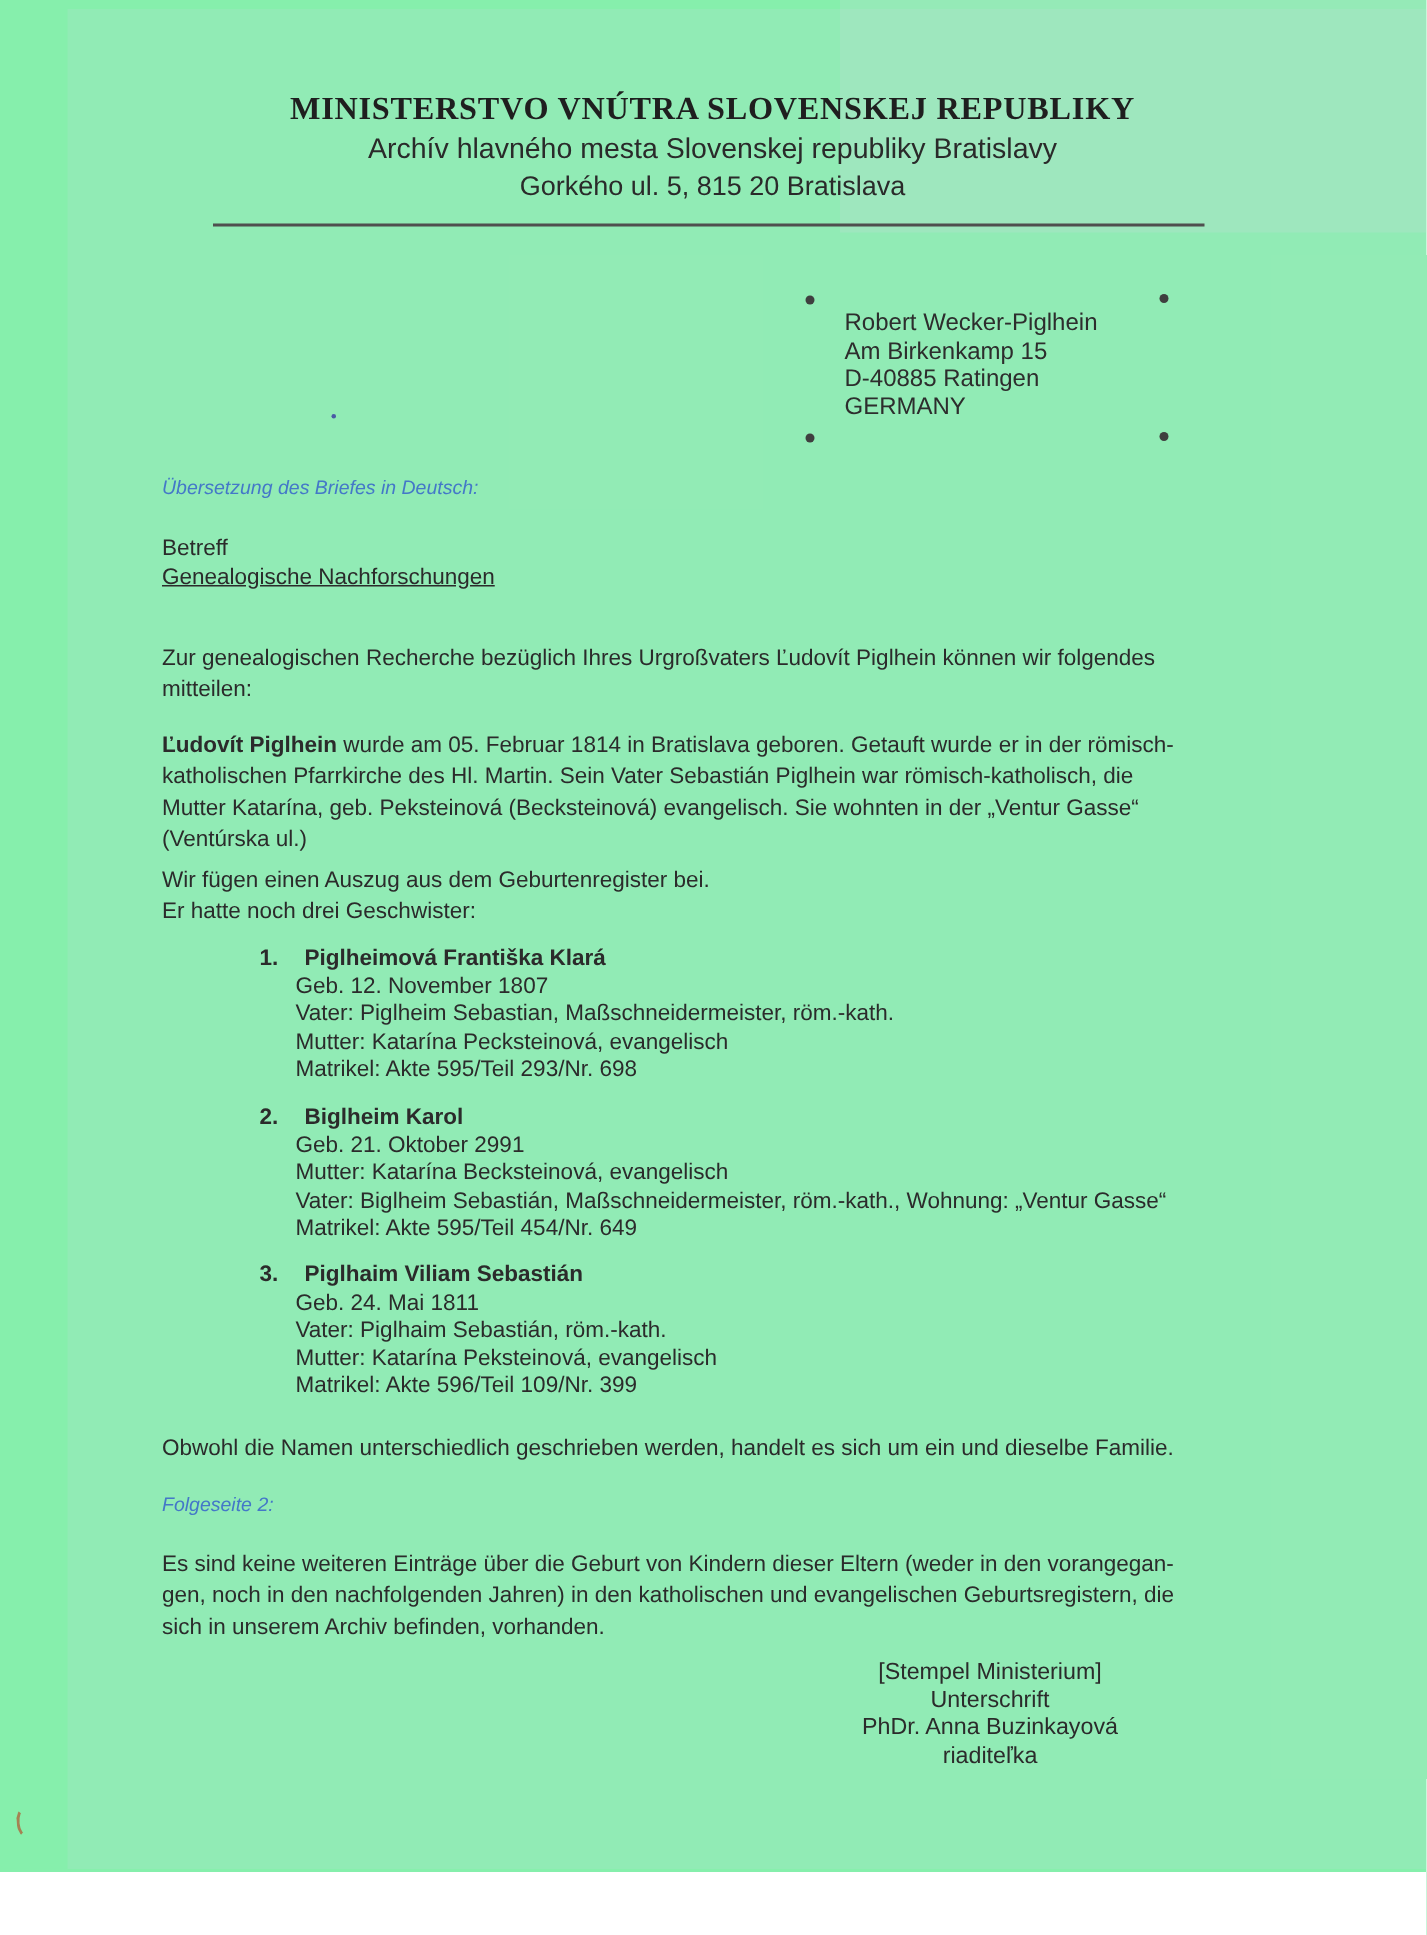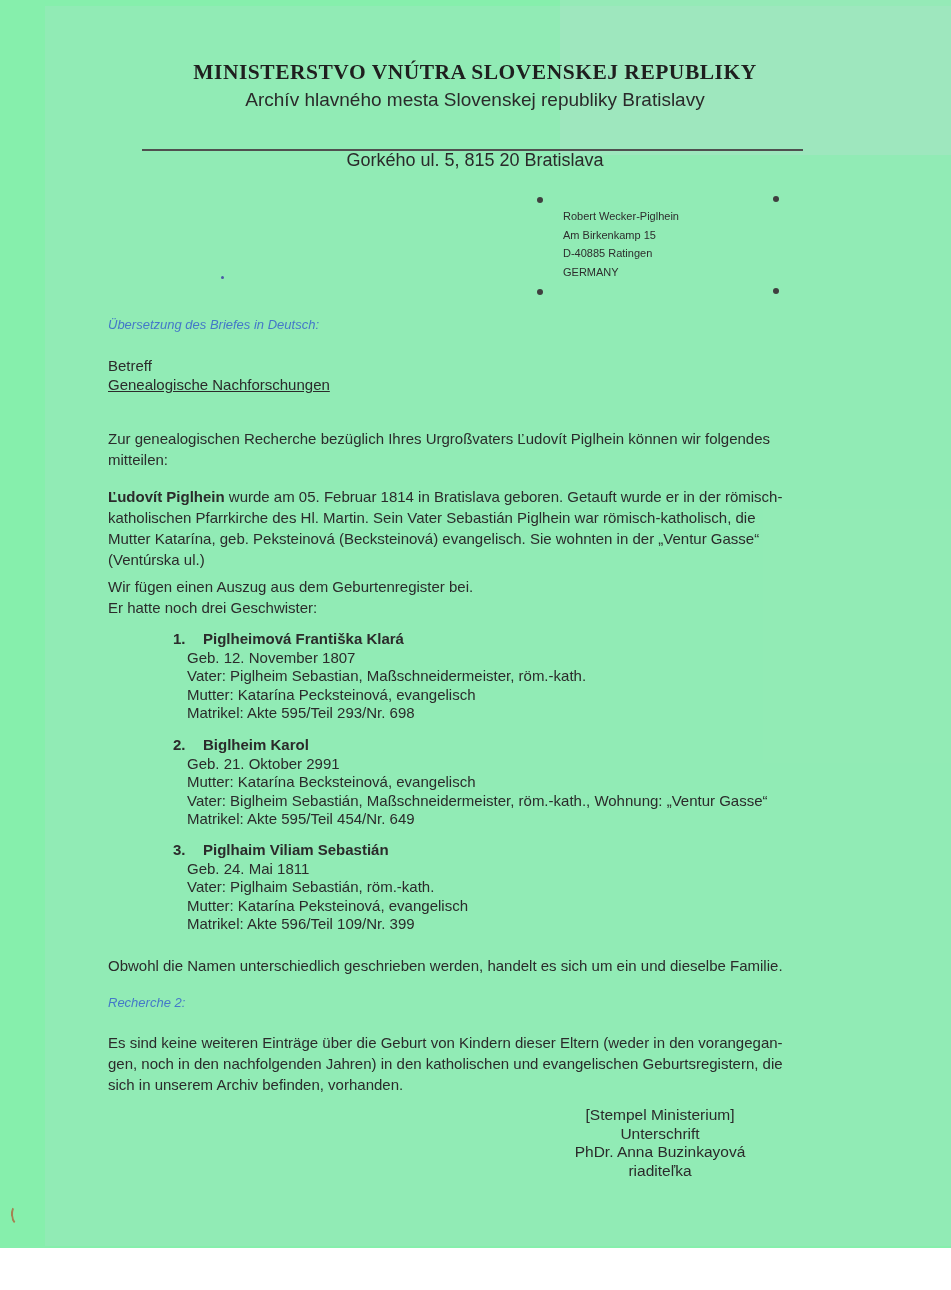--- a/index.html
+++ b/index.html
@@ -10,24 +10,24 @@
     text-decoration:underline;
   }
   .tint{position:absolute;pointer-events:none;}
   .tint-main{left:45px;top:6px;width:906px;height:1240px;background:rgba(208,215,230,0.16);}
   .tint-tr{left:560px;top:0;width:391px;height:155px;background:rgba(208,215,230,0.20);}
 
   .abs{position:absolute;}
   .center-line{left:45px;width:860px;text-align:center;}
   .hdr1{top:60px;font-family:"Liberation Serif", serif;font-weight:bold;font-size:21.5px;letter-spacing:0.5px;color:#1f1f1f;}
   .hdr2{top:89px;font-size:19px;color:#2a2a2a;}
-  .hdr3{top:114px;font-size:18px;color:#2a2a2a;margin-top:36px;}
+  .hdr3{top:114px;font-size:18px;color:#2a2a2a;}
   .rule{left:142px;top:149px;width:661px;height:2px;background:#4f4f4f;}
 
-  .recipient{left:563px;top:207px;font-size:11px;line-height:18.5px;color:#2d2d2d;}
+  .recipient{left:563px;top:207px;font-size:16px;line-height:18.5px;color:#2d2d2d;}
   .dot{width:6px;height:6px;border-radius:50%;background:#3f3f3f;}
   .dot-tl{left:537px;top:197px;}
   .dot-tr{left:773px;top:196px;}
   .dot-bl{left:537px;top:289px;}
   .dot-br{left:773px;top:288px;}
 
   .blue-note{left:108px;font-style:italic;font-size:13px;color:#4478c8;}
   .note1{top:317px;}
   .note2{top:995px;}
 
@@ -37,21 +37,21 @@
   .para{left:108px;font-size:15px;line-height:21px;white-space:pre-line;color:#2b2b2b;}
   .p-intro{top:428px;width:740px;}
   .p-birth{top:486px;width:750px;}
   .p-attach{top:576px;width:740px;}
   .p-family{top:955px;width:780px;}
   .p-nofurther{top:1032px;width:745px;}
 
   .sib{position:absolute;left:173px;font-size:15px;line-height:18.5px;}
   .sib-num{display:inline-block;width:30px;font-weight:bold;}
   .sib-name{font-weight:bold;}
-  .sib-lines{margin-left:14px;}
+  .sib-lines{margin-left:24px;}
 
   .signature{left:470px;top:1106px;width:380px;text-align:center;font-size:15.5px;line-height:18.5px;}
 
   .artifact-dot{left:221px;top:276px;width:3px;height:3px;border-radius:50%;background:#4a5aa5;}
   .artifact-paren{
     left:11px;top:1205px;width:8px;height:16px;
     border:2px solid transparent;border-left-color:#a58253;border-radius:50%;
     transform:rotate(-6deg);
   }
   .artifact-bottomline{left:112px;top:1283px;width:752px;height:1px;background:rgba(150,140,115,0.45);}
@@ -124,21 +124,21 @@
     <div class="sib-lines">
       <div>Geb. 24. Mai 1811</div>
       <div>Vater: Piglhaim Sebastián, röm.-kath.</div>
       <div>Mutter: Katarína Peksteinová, evangelisch</div>
       <div>Matrikel: Akte 596/Teil 109/Nr. 399</div>
     </div>
   </div>
 
   <div class="abs para p-family">Obwohl die Namen unterschiedlich geschrieben werden, handelt es sich um ein und dieselbe Familie.</div>
 
-  <div class="abs blue-note note2">Recherche 2:</div>
+  <div class="abs blue-note note2">Folgeseite 2:</div>
 
   <div class="abs signature">
     <div>[Stempel Ministerium]</div>
     <div>Unterschrift</div>
     <div>PhDr. Anna Buzinkayová</div>
     <div>riaditeľka</div>
   </div>
 
   <div class="abs para p-nofurther">Es sind keine weiteren Einträge über die Geburt von Kindern dieser Eltern (weder in den vorangegan-
 gen, noch in den nachfolgenden Jahren) in den katholischen und evangelischen Geburtsregistern, die

